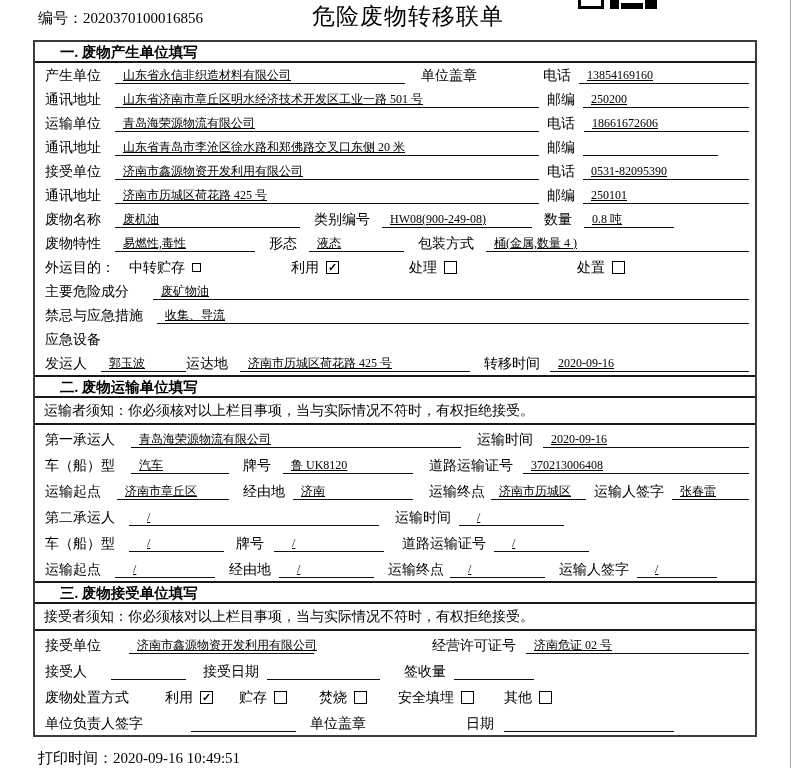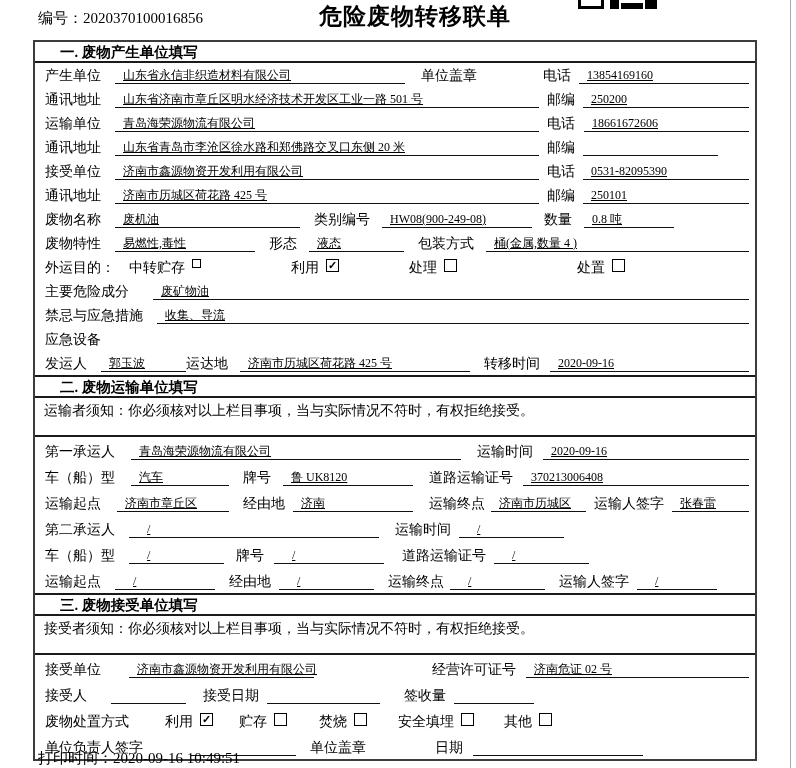--- a/index.html
+++ b/index.html
@@ -2,49 +2,49 @@
 <html><head>
 <meta charset="utf-8">
 <style>
   * { margin:0; padding:0; box-sizing:border-box; }
   html,body { width:796px; height:768px; background:#ffffff; overflow:hidden; }
   body { position:relative; font-family:"Liberation Serif","DejaVu Serif",serif; color:#000; }
 
   
   .doc-header { position:absolute; top:0; left:0; width:796px; height:40px; }
   .doc-number { position:absolute; left:38px; top:9px; font-size:15px; white-space:nowrap; }
-  .doc-title  { position:absolute; left:319px; top:1px; font-size:23px; font-weight:bold; letter-spacing:1px; white-space:nowrap; }
+  .doc-title  { position:absolute; left:312px; top:1px; font-size:23px; font-weight:normal; letter-spacing:1px; white-space:nowrap; }
 
   
   .qr-frag { position:absolute; top:0; left:578px; width:82px; height:9px; }
   .qr-frag .q1 { position:absolute; left:0;  top:0; width:26px; height:9px; border:3px solid #000; border-top:none; background:#fff; }
   .qr-frag .q2 { position:absolute; left:32px; top:0; width:9px;  height:9px; background:#000; }
   .qr-frag .q3 { position:absolute; left:43px; top:3px; width:22px; height:6px; background:#000; }
   .qr-frag .q4 { position:absolute; left:67px; top:0; width:12px; height:9px; background:#000; }
 
   
   .edge-line { position:absolute; top:0; left:790px; width:1px; height:768px; background:#a8a8a8; }
 
   
   .form-table { position:absolute; top:40px; left:33px; width:724px; border:2px solid #3c3c3c; background:#fff; }
   .section { border-top:2px solid #1a1a1a; }
   .section:first-child { border-top:none; }
   .sec-title { height:21px; line-height:20px; padding-left:25px; font-size:14.5px; font-weight:bold; border-bottom:2px solid #1a1a1a; }
-  .notice { height:39px; line-height:26px; padding-left:9px; font-size:14px; border-bottom:2px solid #1a1a1a; white-space:nowrap; }
+  .notice { height:27px; line-height:26px; padding-left:9px; font-size:14px; border-bottom:2px solid #1a1a1a; white-space:nowrap; }
 
   .row { display:flex; align-items:flex-end; padding:0 6px 3px 10px; }
   .rows-s1 .row { height:24px; }
   .rows-s2 .row, .rows-s3 .row { height:26px; }
 
   .lab { font-size:14px; line-height:17px; white-space:nowrap; flex:0 0 auto; }
   .fld { border-bottom:1px solid #111; height:18px; display:inline-flex; align-items:flex-end; flex:0 0 auto; margin-left:4px; }
   .fld.flex { flex:1 1 auto; }
   .fv  { font-size:12px; line-height:16px; padding-left:8px; white-space:nowrap;text-decoration:underline; }
 
-  .chk { display:inline-flex; flex:0 0 auto; }
+  .chk { display:inline-flex; align-items:center; flex:0 0 auto; }
   .cl  { font-size:14px; line-height:17px; white-space:nowrap; }
   .box { width:13px; height:13px; border:1px solid #000; margin-left:7px; display:inline-flex; align-items:center; justify-content:center; font-size:11px; line-height:11px; font-weight:bold; }
   .box.small { width:9px; height:9px; margin-bottom:1px; }
 
   
   .print-time { position:absolute; left:38px; top:749px; font-size:15px; white-space:nowrap; }
 </style>
 </head>
 <body>
 
@@ -345,21 +345,21 @@
             <span class="cl">其他</span>
             <span class="box"></span>
           </span>
         </div>
         <div class="row">
           <span class="lab">单位负责人签字</span>
           <span class="fld" style="width: 105px; margin-left: 48px;">
             <span class="fv"></span>
           </span>
           <span class="lab" style="margin-left: 14px;">单位盖章</span>
-          <span class="lab" style="margin-left: 69px;">日期</span>
+          <span class="lab" style="margin-left: 100px;">日期</span>
           <span class="fld" style="width: 170px; margin-left: 10px;">
             <span class="fv"></span>
           </span>
         </div>
       </div>
   </div>
 
 </div>
 
 <div class="print-time"><span>打印时间：</span><span>2020-09-16 10:49:51</span></div>

